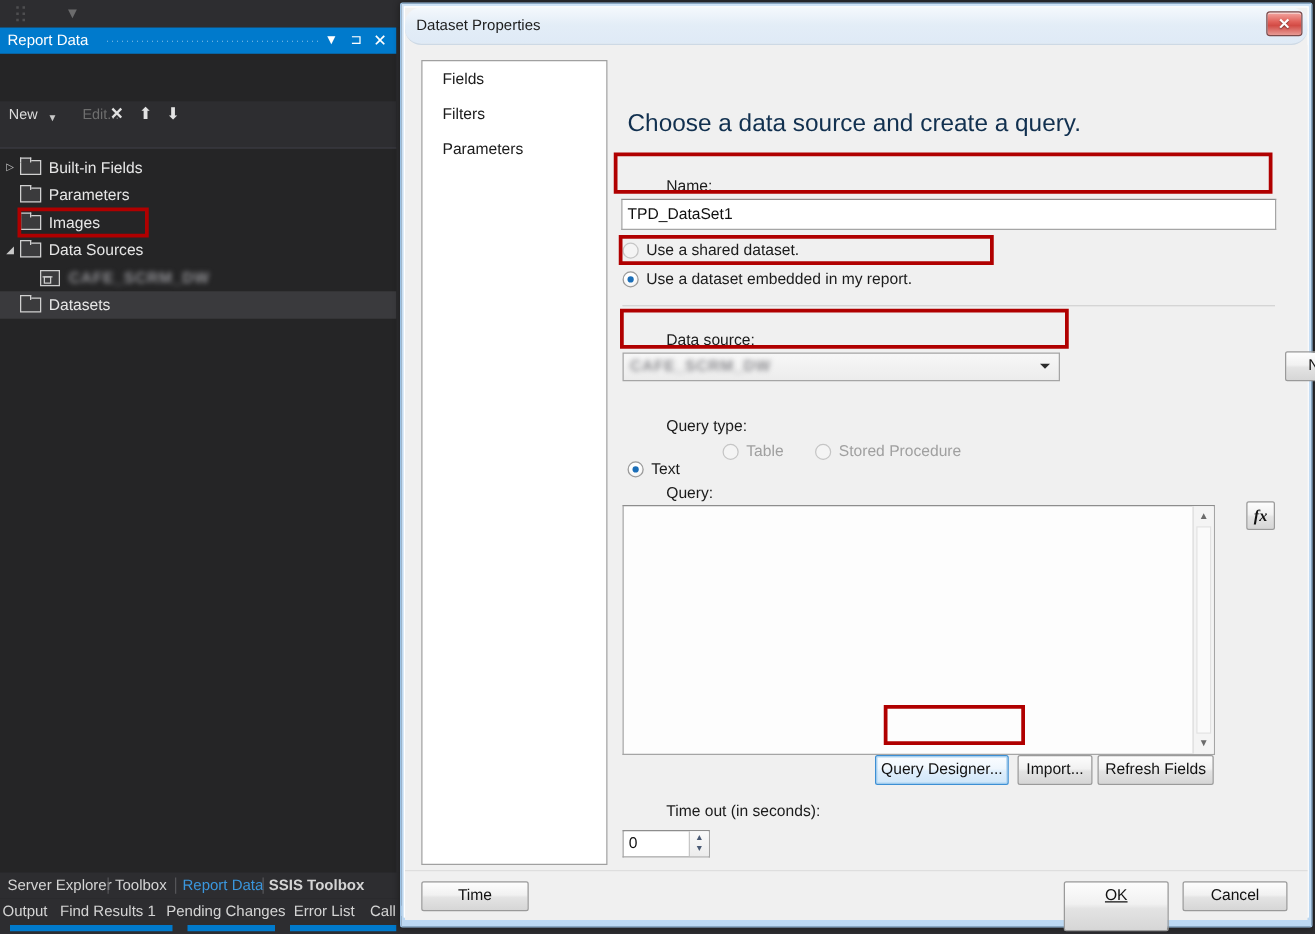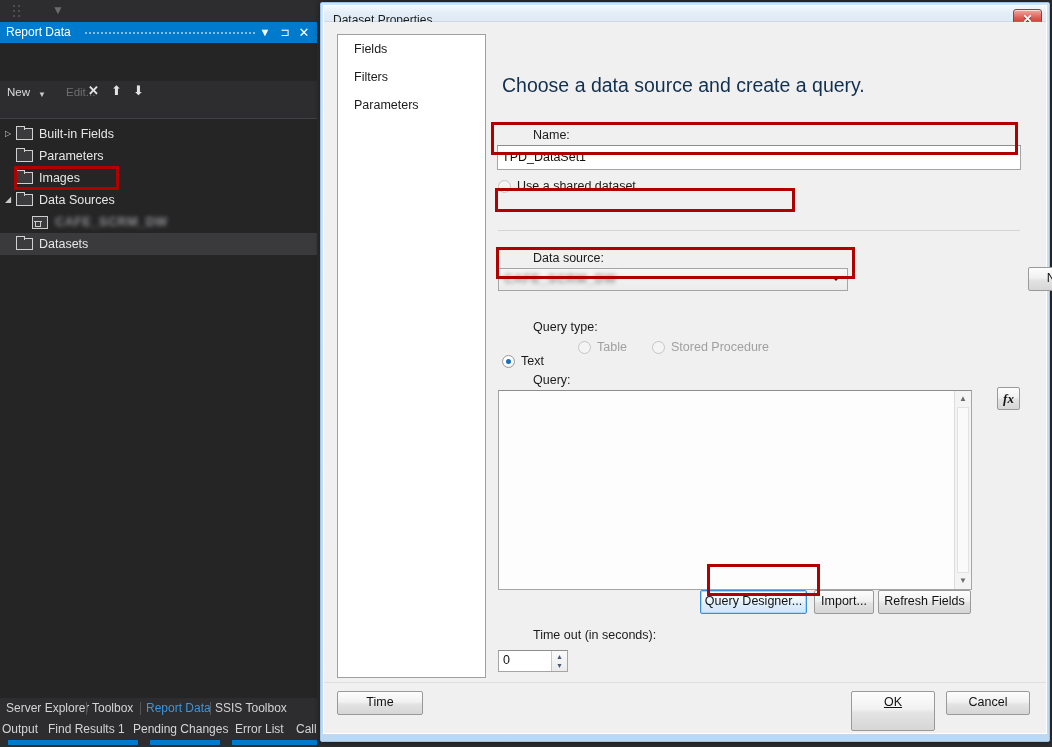--- a/index.html
+++ b/index.html
@@ -221,23 +221,24 @@
   }
   .dlg {
     position: absolute;
     left: 323px; top: 5px;
     width: 724px; height: 729px;
     background: #f0f0f0;
     border: 1px solid #ffffff;
   }
   .dlg-caption {
     position: relative;
-    height: 16px;
+    height: 30px;
     background: linear-gradient(180deg,#f4f8fc 0%, #e3edf7 48%, #dfeaf6 100%);
     border-bottom: 1px solid #cdd9e5;
+    border-radius: 13px;
   }
   .dlg-caption .ctitle {
     position: absolute; left: 9px; top: 7px;
     font-size: 12px; color: #1d1d1d;
   }
   .winclose {
     position: absolute; right: 4px; top: 3px;
     width: 29px; height: 20px;
     border: 1px solid #7a4a4a;
     border-radius: 3px;
@@ -544,21 +545,21 @@
 
   <div class="anno" style="left:14px; top:166px; width:105px; height:24px;"></div>
 
   <div class="tabstrip row1">
     <div class="tab" style="left:6px;">Server Explorer</div>
     <div class="tab-sep" style="left:86px;"></div>
     <div class="tab" style="left:92px;">Toolbox</div>
     <div class="tab-sep" style="left:140px;"></div>
     <div class="tab active" style="left:146px;">Report Data</div>
     <div class="tab-sep" style="left:210px;"></div>
-    <div class="tab" style="left:215px;">SSIS Toolbox</div>
+    <div class="tab" style="left:215px;font-weight:bold;">SSIS Toolbox</div>
   </div>
 
   <div class="tabstrip row2">
     <div class="tab" style="left:2px;">Output</div>
     <div class="tab" style="left:48px;">Find Results 1</div>
     <div class="tab" style="left:133px;">Pending Changes</div>
     <div class="tab" style="left:235px;">Error List</div>
     <div class="tab" style="left:296px;">Call Hierarchy</div>
   </div>
 
@@ -593,20 +594,24 @@
 
         <div class="lbl" style="left:5px; top:94px;">Name:</div>
 
         <div class="txtbox" style="left:5px; top:111px; width:524px; height:25px;">TPD_DataSet1</div>
 
         <div class="radio-row" style="left:6px; top:145px;">
           <span class="radio dim"></span>
           <span>Use a shared dataset.</span>
         </div>
 
+        <div class="radio-row" style="left:6px; top:168px;">
+          <span class="radio on"></span>
+          <span>Use a dataset embedded in my report.</span>
+        </div>
 
         <div class="hrule" style="left:6px; top:196px; width:522px;"></div>
 
         <div class="lbl" style="left:5px; top:217px;">Data source:</div>
 
         <div class="combo" style="left:6px; top:234px; width:350px; height:23px;">
           <span class="cval blurtext">CAFE_SCRM_DW</span>
           <span class="carrow"></span>
         </div>
 

